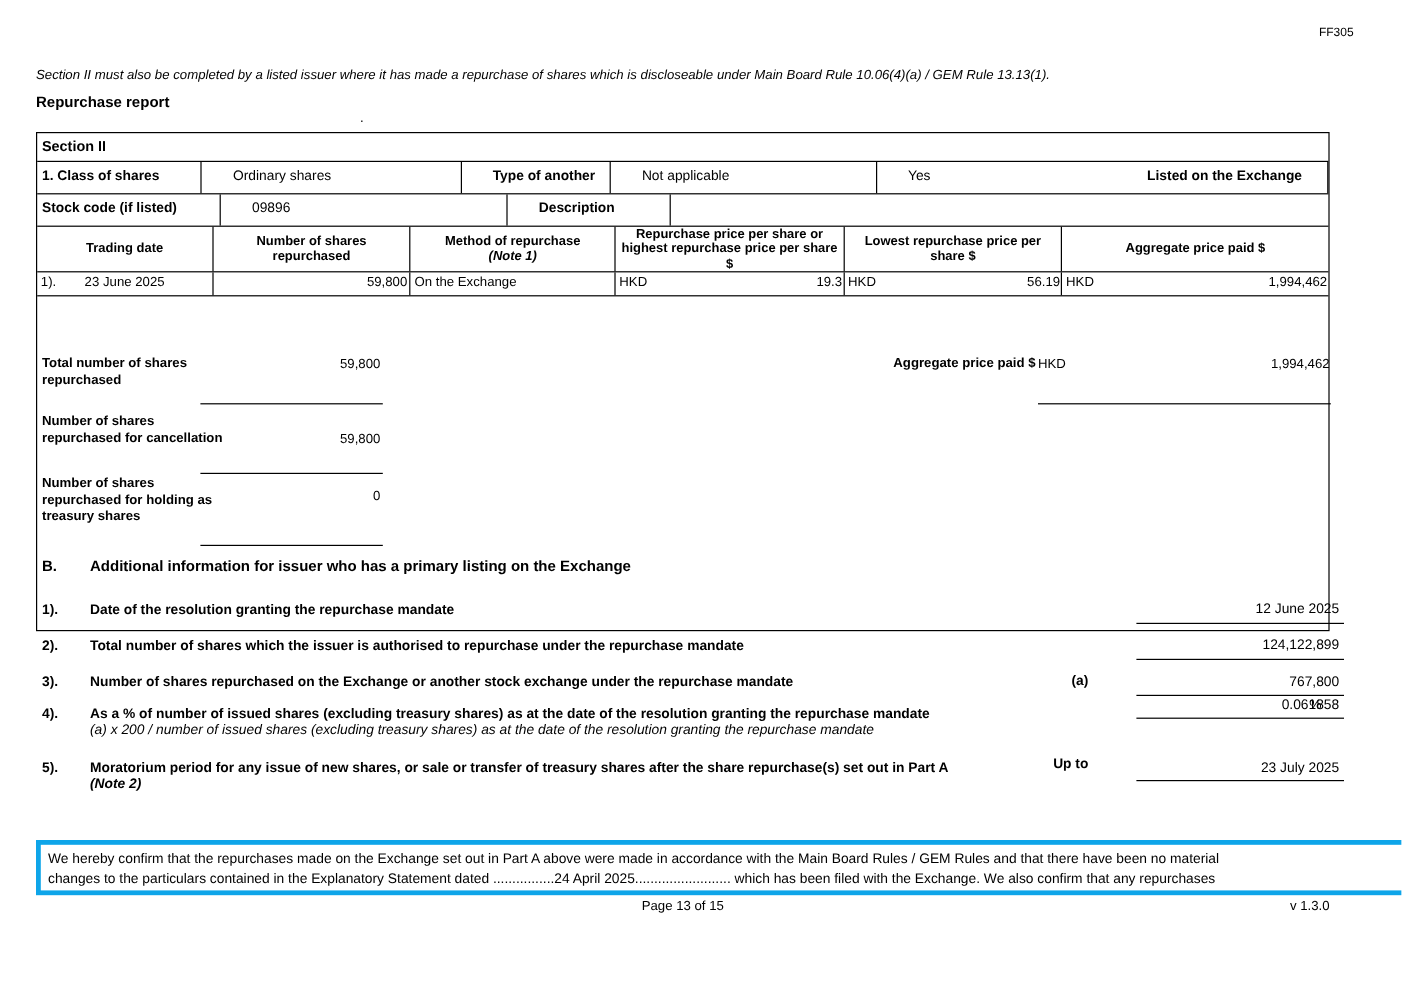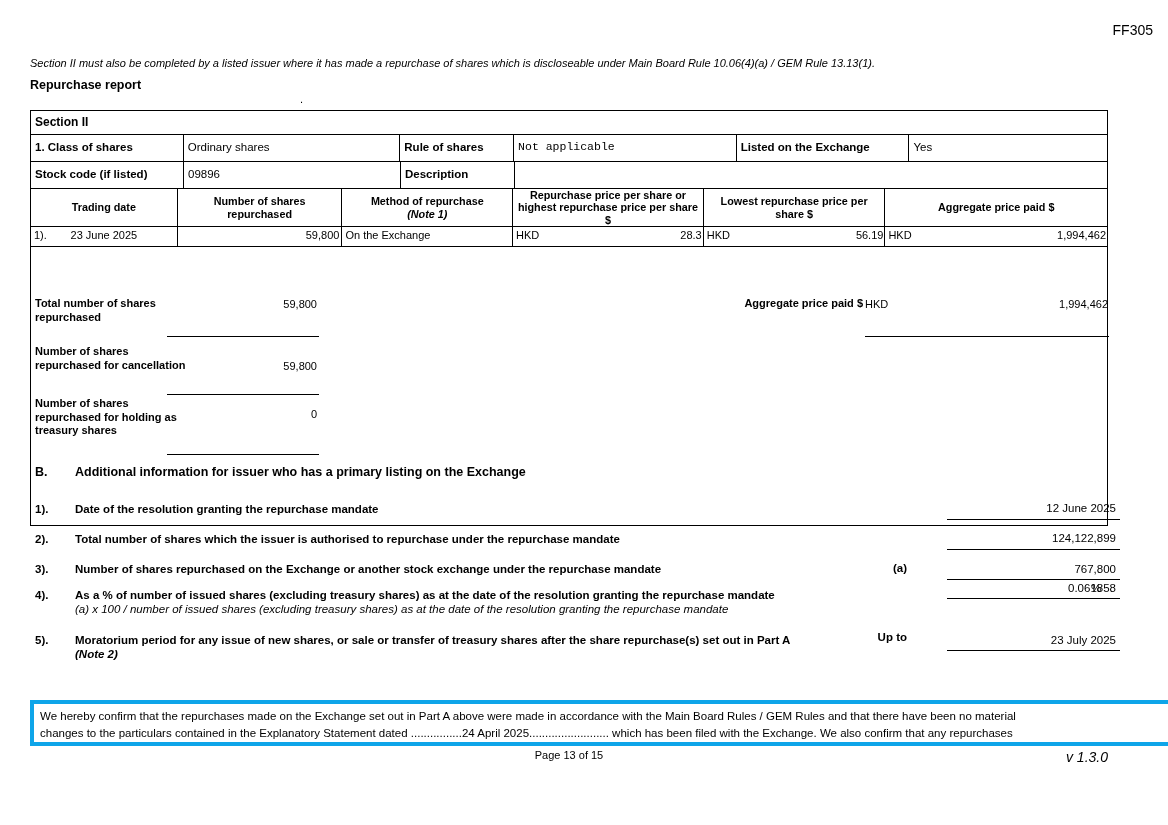--- a/index.html
+++ b/index.html
@@ -1,35 +1,35 @@
 <!DOCTYPE html>
 <html><head>
 <meta charset="utf-8">
 <style>
   * { margin:0; padding:0; box-sizing:border-box; }
   html,body { background:#fff; }
   .page {
     position:relative; width:1168px; height:825px; background:#ffffff;
     font-family:"Liberation Sans", sans-serif; color:#000; overflow:hidden;
   }
-  .ff305 { position:absolute; top:22px; right:15px; font-size:14px; }
+  .ff305 { position:absolute; top:22px; right:40px; font-size:10px; }
   .intro { position:absolute; top:57px; left:30px; font-size:11px; font-style:italic; white-space:nowrap; }
   .title { position:absolute; top:78px; left:30px; font-size:12.5px; font-weight:bold; }
   .stray { position:absolute; top:93px; left:300px; font-size:11px; }
 
   .bigbox {
     position:absolute; left:30px; top:110px; width:1078px; height:416px;
     border:1.5px solid #000;
   }
   .sec2row { height:24px; line-height:22px; padding-left:4px; font-weight:bold; font-size:12px; border-bottom:1.5px solid #000; }
-  .trow { display:flex; height:27px; border-bottom:1.5px solid #000; }
+  .trow { display:flex; height:27px; border-bottom:1.5px solid #000;gap:22px; }
   .cell { font-size:11.5px; line-height:24px; padding-left:4px; overflow:hidden; white-space:nowrap; border-right:1px solid #000; }
   .cell.lbl { font-weight:bold; }
   .cell.last { border-right:none; }
-  .w153{width:153px;} .w217{width:217px;} .w114{width:114px;} .w223{width:223px;font-family:Liberation Mono, monospace;} .w173{width:173px;} .w198{width:198px;}
+  .w153{width:153px;} .w217{width:217px;} .w114{width:114px;} .w223{width:223px;} .w173{width:173px;} .w198{width:198px;}
   .grow { flex:1; }
 
   .aheading { height:24px; line-height:22px; padding-left:4px; font-weight:bold; font-size:12.5px; border-bottom:1.5px solid #000; }
   .aheading .ht { margin-left:30px; }
 
   .phead { display:flex; height:38px; border-bottom:1.5px solid #000; }
   .hcell { display:flex; flex-direction:column; justify-content:center; align-items:center; text-align:center;
            font-weight:bold; font-size:10.8px; line-height:12.5px; border-right:1px solid #000; padding:0 4px; }
   .hcell.last { border-right:none; }
   .hnote { font-style:italic; }
@@ -60,43 +60,43 @@
   .b-sub.boldit { font-weight:bold;font-style:italic; }
   .b-value { position:absolute; left:916px; width:173px; text-align:right; padding-right:4px;
              border-bottom:1px solid #000; font-size:11.5px; line-height:16px; }
   .tag { position:absolute; left:790px; width:86px; text-align:right; font-weight:bold; font-size:11.5px; }
   .pct { position:absolute; left:1060px; top:311px; font-size:11.5px; }
 
   .confirmbox { position:absolute; left:30px; top:700px; width:1152px; height:46px; border:4px solid #0ea5e9;
                 padding:4px 6px; font-size:11.5px; line-height:17px; }
   .confirmbox div { white-space:nowrap; overflow:hidden; }
   .footer-page { position:absolute; left:30px; top:749px; width:1078px; text-align:center; font-size:11px; }
-  .footer-version { position:absolute; top:749px; right:60px; font-size:14px;font-style:italic; }
+  .footer-version { position:absolute; top:749px; right:60px; font-size:11px; }
 </style>
 </head>
 <body>
 
 <div class="page">
 
   <div class="ff305">FF305</div>
   <div class="intro">Section II must also be completed by a listed issuer where it has made a repurchase of shares which is discloseable under Main Board Rule 10.06(4)(a) / GEM Rule 13.13(1).</div>
   <div class="title">Repurchase report</div>
   <div class="stray">.</div>
 
   <div class="bigbox">
 
     <div class="sec2row">Section II</div>
 
     <div class="trow">
       <div class="cell lbl w153">1. Class of shares</div>
       <div class="cell w217">Ordinary shares</div>
-      <div class="cell lbl w114">Rule of shares</div>
+      <div class="cell lbl w114">Type of another</div>
       <div class="cell w223">Not applicable</div>
+      <div class="cell w198 last">Yes</div>
       <div class="cell lbl w173">Listed on the Exchange</div>
-      <div class="cell w198 last">Yes</div>
     </div>
 
     <div class="trow">
       <div class="cell lbl w153">Stock code (if listed)</div>
       <div class="cell w217">09896</div>
       <div class="cell lbl w114">Description</div>
       <div class="cell grow last"></div>
     </div>
 
 
@@ -123,21 +123,21 @@
     </div>
 
     <div class="prow">
       <div class="dcell rel hw147">
         <span class="rownum">1).</span><span>23 June 2025</span>
       </div>
       <div class="dcell num hw165">59,800</div>
       <div class="dcell txt hw171">On the Exchange</div>
       <div class="dcell pair hw191">
         <span>HKD</span>
-          <span>28.3</span>
+          <span>19.3</span>
       </div>
       <div class="dcell pair hw182">
         <span>HKD</span>
           <span>56.19</span>
       </div>
       <div class="dcell pair hw222 last">
         <span>HKD</span>
           <span>1,994,462</span>
       </div>
     </div>
@@ -173,21 +173,21 @@
       <div class="b-value" style="top:259px; height:20px;">124,122,899</div>
 
       <div class="b-item" style="top:291px;">
         <span class="b-num">3).</span><span>Number of shares repurchased on the Exchange or another stock exchange under the repurchase mandate</span>
       </div>
       <div class="tag" style="top:291px;">(a)</div>
       <div class="b-value" style="top:290px; height:19px;">767,800</div>
 
       <div class="b-item" style="top:317px;">
         <span class="b-num">4).</span><span>As a % of number of issued shares (excluding treasury shares) as at the date of the resolution granting the repurchase mandate</span>
-        <div class="b-sub">(a) x 100 / number of issued shares (excluding treasury shares) as at the date of the resolution granting the repurchase mandate</div>
+        <div class="b-sub">(a) x 200 / number of issued shares (excluding treasury shares) as at the date of the resolution granting the repurchase mandate</div>
       </div>
       <div class="b-value" style="top:309px; height:19px;">0.061858</div>
       <div class="pct">%</div>
 
       <div class="b-item" style="top:362px;">
         <span class="b-num">5).</span><span>Moratorium period for any issue of new shares, or sale or transfer of treasury shares after the share repurchase(s) set out in Part A</span>
         <div class="b-sub boldit">(Note 2)</div>
       </div>
       <div class="tag" style="top:360px;">Up to</div>
       <div class="b-value" style="top:361px; height:19px;">23 July 2025</div>

